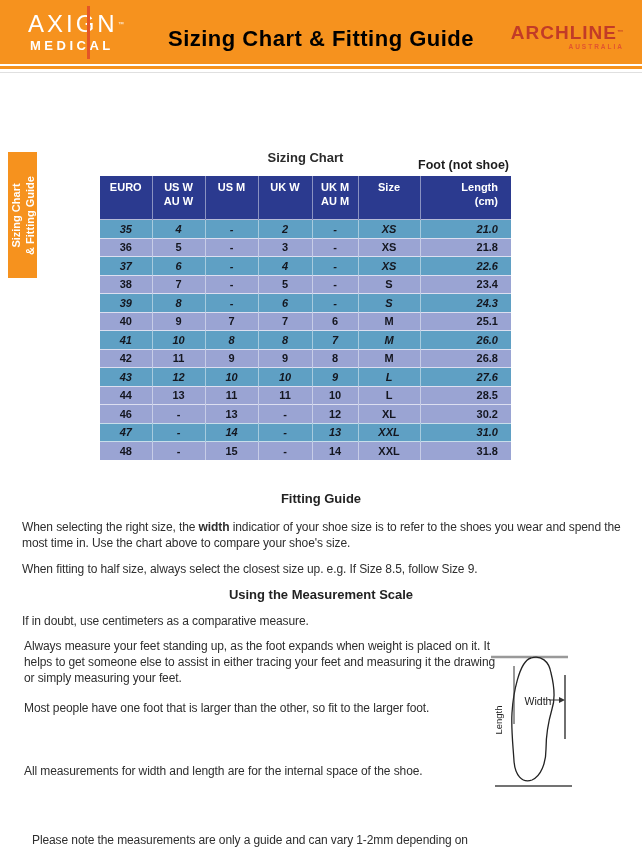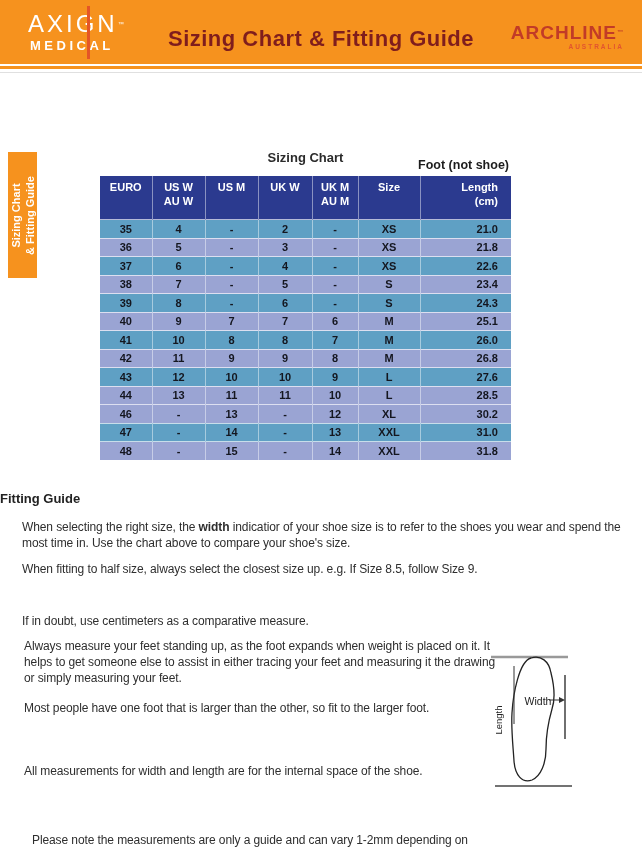--- a/index.html
+++ b/index.html
@@ -12,21 +12,21 @@
   .banner-stripe { position:absolute; left:0; top:66px; width:642px; height:3px; background:#F6921E; }
   .hairline { position:absolute; left:0; top:72px; width:642px; height:1px; background:#e0e0e0; }
 
   .axign { position:absolute; left:28px; top:11px; width:110px; height:46px; color:#fff; }
   .axign-word { font-size:24px; font-weight:400; letter-spacing:3px; line-height:26px; }
   .axign-word sup { font-size:6px; vertical-align:top; }
   .axign-sub { font-size:13px; font-weight:700; letter-spacing:3.5px; margin-top:1px; margin-left:2px; }
   .axign-line { position:absolute; left:59px; top:-5px; width:2.5px; height:53px; background:#E45527; }
 
   .doc-title { position:absolute; left:50%; transform:translateX(-50%); top:26px; font-size:22px;
-               font-weight:700; color:#7f1d1d; letter-spacing:0.5px; white-space:nowrap; }
+               font-weight:700; color:#000000; letter-spacing:0.5px; white-space:nowrap; }
 
   .archline { position:absolute; right:18px; top:23px; text-align:right; }
   .archline-word { font-size:19px; font-weight:700; color:#C23B27; letter-spacing:1px; line-height:19px; }
   .archline-word sup { font-size:6px; vertical-align:top; }
   .archline-sub { font-size:6.5px; font-weight:700; letter-spacing:2px; color:#E2542F; margin-top:1px; }
 
   
   .side-tab { position:absolute; left:8px; top:152px; width:29px; height:126px; background:#F6921E; }
   .side-tab-inner { position:absolute; left:-48.5px; top:48.5px; width:126px; height:29px;
                     transform:rotate(-90deg); text-align:center; color:#fff; font-weight:700;
@@ -38,27 +38,27 @@
   .chart-note  { position:absolute; left:100px; top:158px; width:411px; text-align:right;
                  font-size:12.5px; font-weight:700; color:#1d1d1d; padding-right:2px; }
 
   table.size-table { position:absolute; left:100px; top:175px; width:411px;
                      border-collapse:collapse; table-layout:fixed; }
   .size-table th { background:#2B3A8F; color:#fff; font-size:11px; font-weight:700;
                    height:44px; vertical-align:top; padding-top:4px; text-align:center; line-height:14px; }
   .size-table th.col-len, .size-table td.col-len { text-align:right; padding-right:13px; }
   .size-table td { height:18.5px; font-size:11px; font-weight:700; color:#14161f;
                    text-align:center; line-height:12px; }
-  .size-table tr.steel td { background:#5FA0C4; }
+  .size-table tr.steel td { background:#5FA0C4;font-style:italic; }
   .size-table tr.peri  td { background:#9AA4D3; }
   .size-table td, .size-table th { border-top:1px solid rgba(255,255,255,0.65); }
   .size-table td + td, .size-table th + th { border-left:1.5px solid rgba(255,255,255,0.45); }
 
   
-  .h-center { position:absolute; left:0; width:642px; font-size:13px; font-weight:700; color:#222; }
+  .h-center { position:absolute; left:0; width:642px; text-align:center; font-size:13px; font-weight:700; color:#222; }
   .para { position:absolute; font-size:12px; line-height:16px; color:#2e2e2e; letter-spacing:-0.1px; }
   .para b { font-weight:700; }
 
   
   .foot-diagram { position:absolute; left:486px; top:648px; }
 </style>
 </head>
 <body>
 
 <div class="page">
@@ -244,20 +244,21 @@
           <td>XXL</td>
           <td class="col-len">31.8</td>
         </tr>
       </tbody>
   </table>
 
   <div class="h-center" style="top:491px">Fitting Guide</div>
   <p class="para" style="top:519px; left:22px; width:612px;"><span>When selecting the right size, the </span><b>width</b><span> indicatior of your shoe size is to refer to the shoes you wear and spend the most time in. Use the chart above to compare your shoe's size.</span></p>
   <p class="para" style="top:561px; left:22px; width:612px;">When fitting to half size, always select the closest size up. e.g. If Size 8.5, follow Size 9.</p>
 
+  <div class="h-center" style="top:587px">Using the Measurement Scale</div>
   <p class="para" style="top:613px; left:22px; width:612px;">If in doubt, use centimeters as a comparative measure.</p>
   <p class="para" style="top:638px; left:24px; width:472px;">Always measure your feet standing up, as the foot expands when weight is placed on it. It helps to get someone else to assist in either tracing your feet and measuring it the drawing or simply measuring your feet.</p>
   <p class="para" style="top:700px; left:24px; width:472px;">Most people have one foot that is larger than the other, so fit to the larger foot.</p>
   <p class="para" style="top:763px; left:24px; width:472px;">All measurements for width and length are for the internal space of the shoe.</p>
   <p class="para" style="top:788px; left:32px; width:455px;margin-top:44px;">Please note the measurements are only a guide and can vary 1-2mm depending on style.</p>
 
   <svg class="foot-diagram" width="92" height="148" viewBox="0 0 92 148">
     <line x1="5" y1="9" x2="82" y2="9" stroke="#999999" stroke-width="2.5"></line>
     <line x1="9" y1="138" x2="86" y2="138" stroke="#444444" stroke-width="1.4"></line>
     <path d="M45,10 C55,7 63,13 65,25 C68,37 70,49 66,61 C62,75 60,89 60,101 C60,115 55,128 46,132 C36,135.5 29,127 28,113 C27,97 25,81 26,65 C27,47 33,13 45,10 Z" fill="none" stroke="#222222" stroke-width="1.3"></path>

